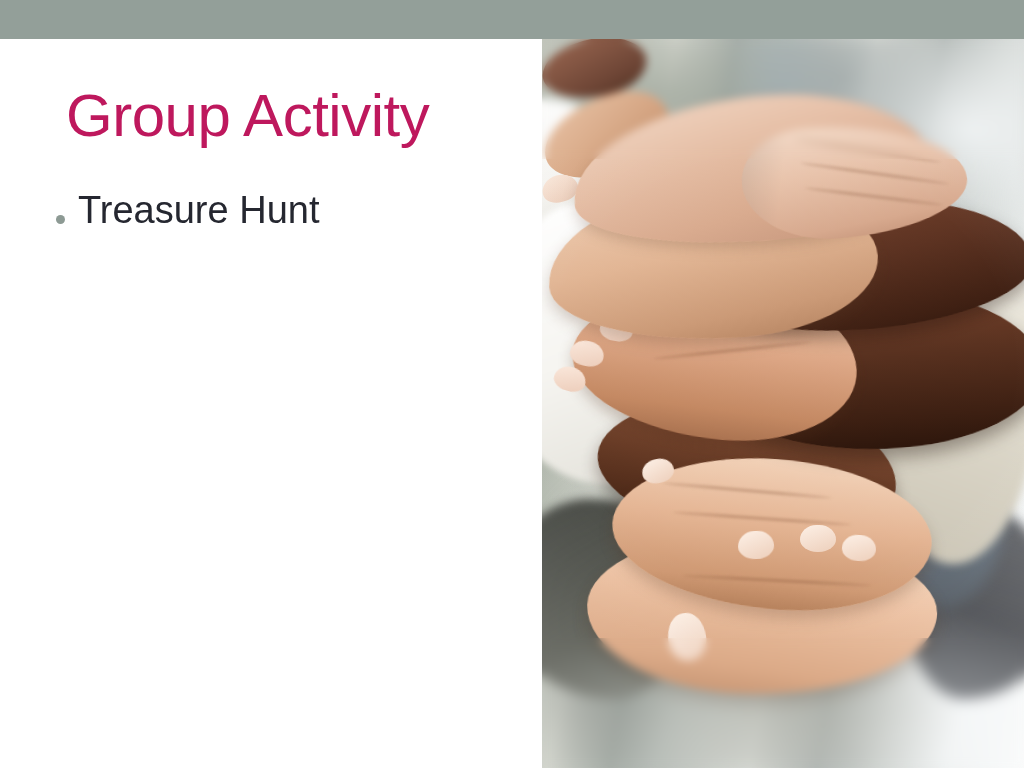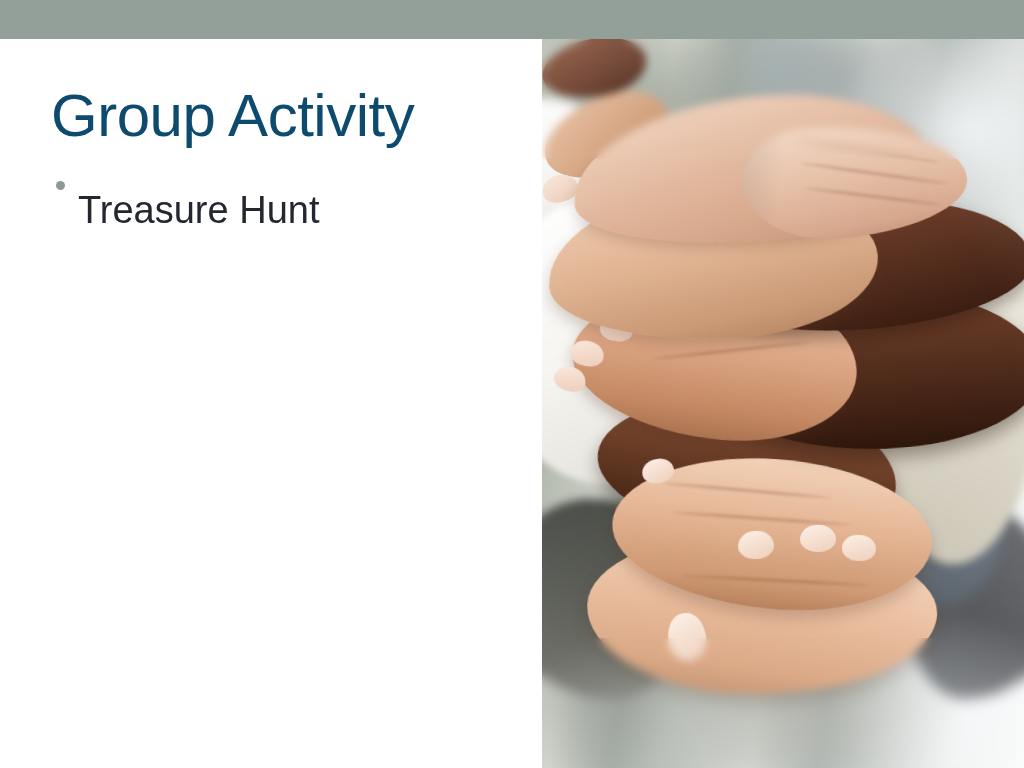--- a/index.html
+++ b/index.html
@@ -36,43 +36,43 @@
   .text-column {
     position: absolute;
     left: 0;
     top: 39px;
     width: 542px;
     height: 729px;
     background: #ffffff;
   }
   .slide-title {
     position: absolute;
-    left: 51px;
+    left: 66px;
     top: 45px;
     width: 460px;
     font-size: 60px;
     line-height: 1.05;
     letter-spacing: -0.5px;
-    color: #0c4a6e;
+    color: #be185d;
     font-weight: normal;
     margin: 0;
     white-space: nowrap;
   }
   .body-list {
     position: absolute;
     left: 56px;
     top: 150px;
     width: 470px;
     margin: 0;
     padding: 0;
     list-style: none;
   }
   .body-item {
     display: flex;
-    align-items: flex-start;
+    align-items: flex-end;
     margin: 0 0 8px 0;
   }
   .bullet-dot {
     flex: 0 0 auto;
     width: 9px;
     height: 9px;
     border-radius: 50%;
     background: #8d9a94;
     margin-right: 13px;
     position: relative;

